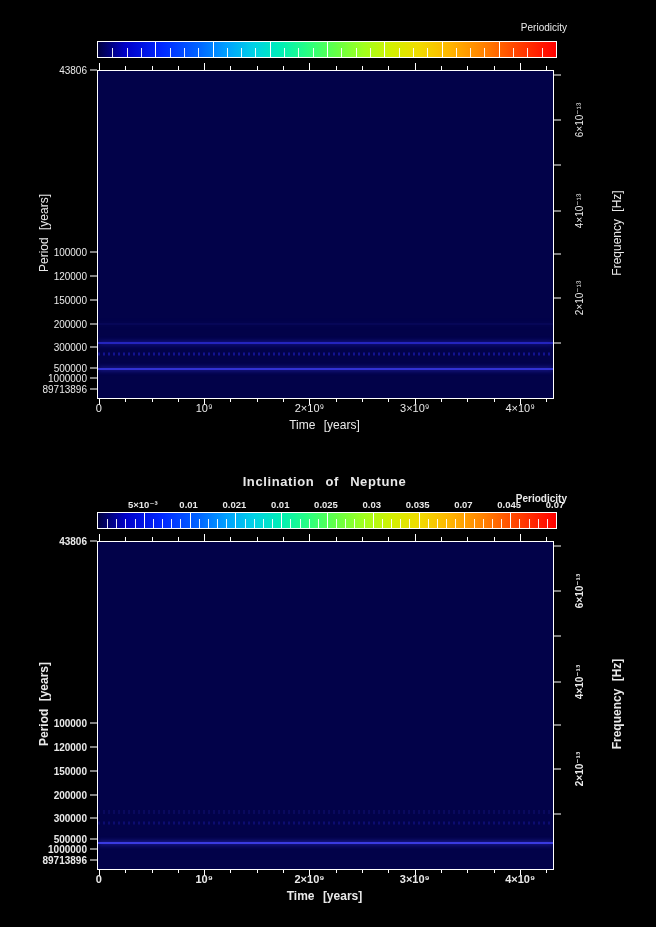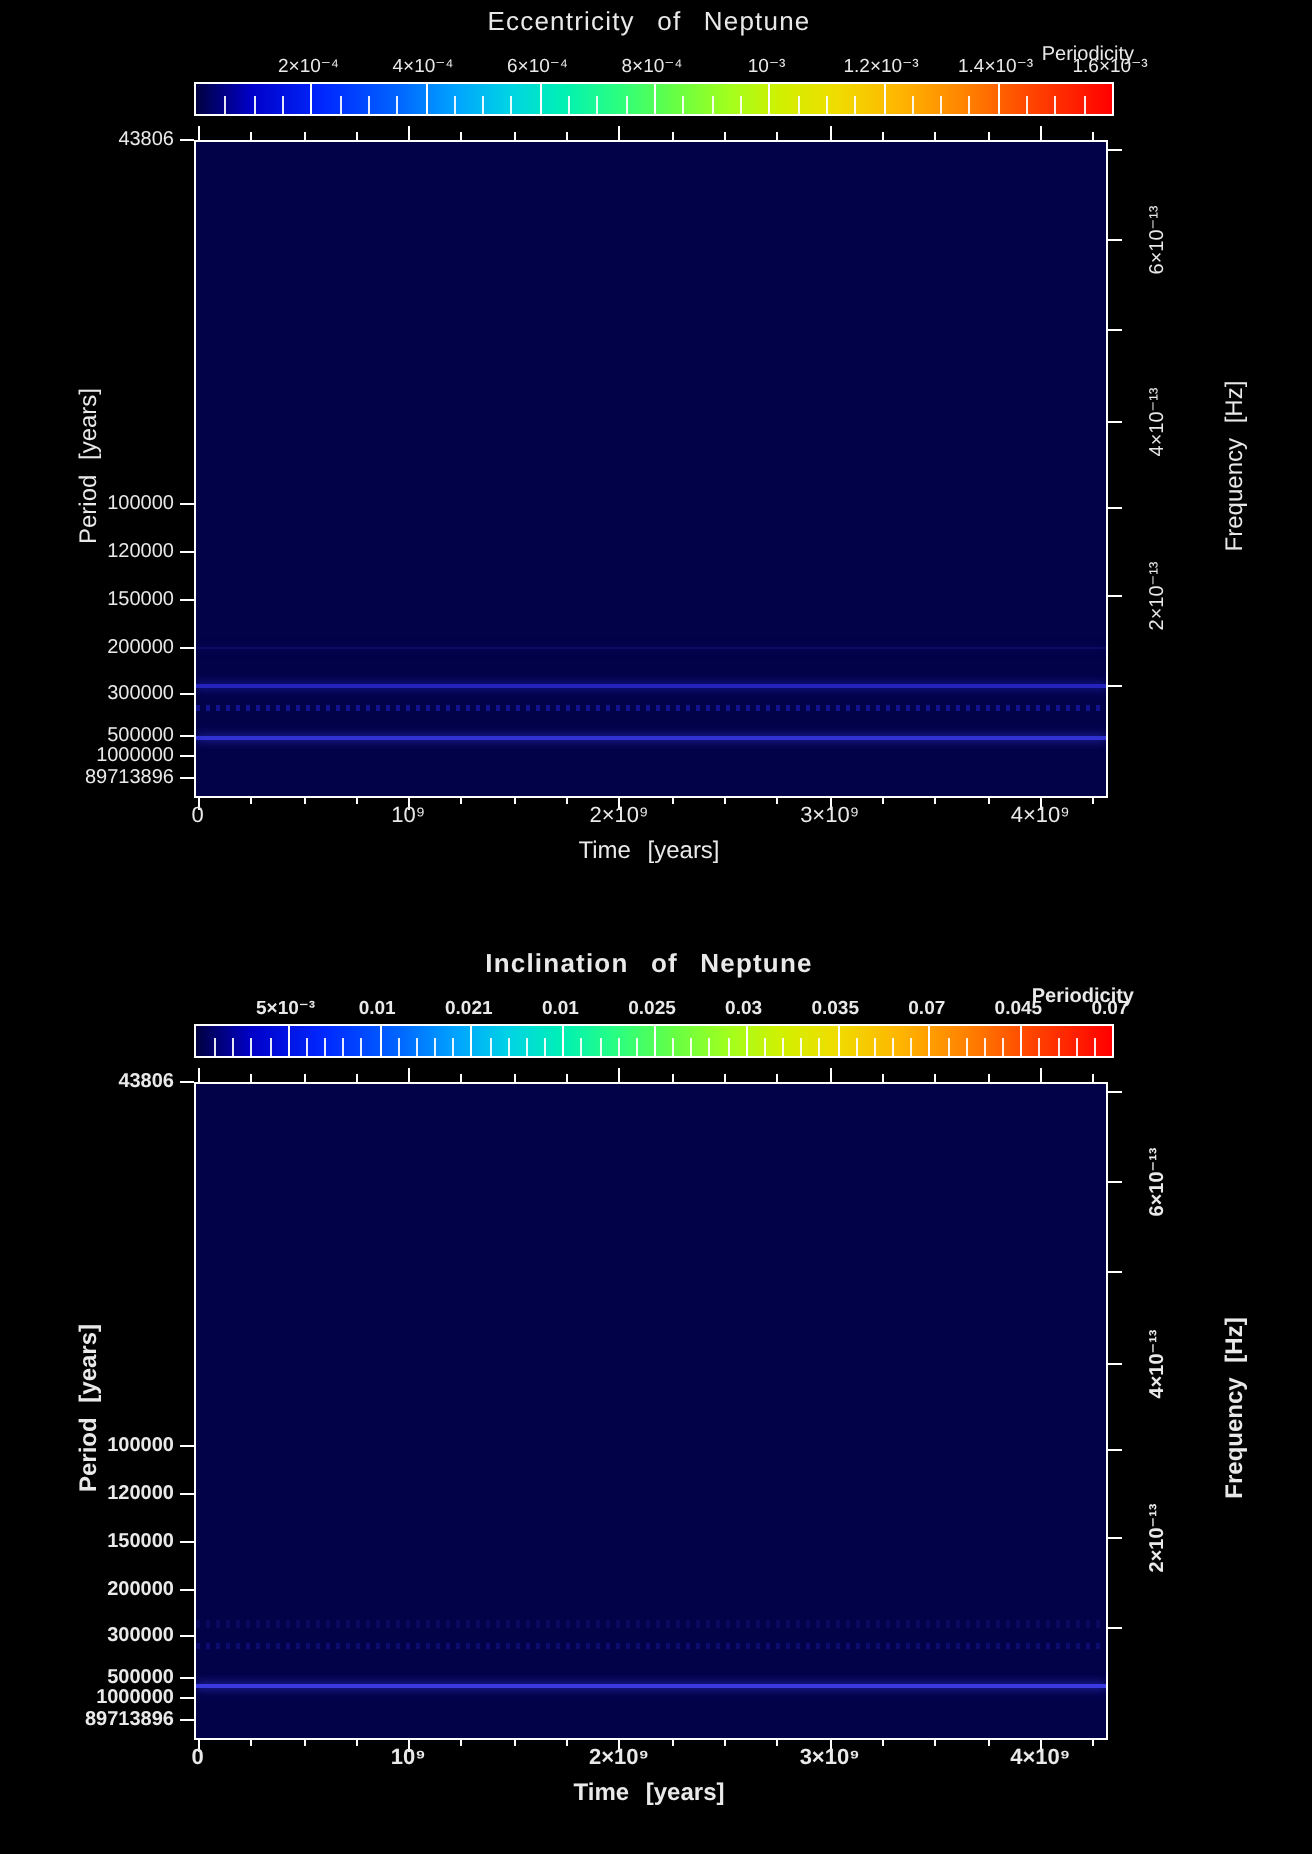--- a/index.html
+++ b/index.html
@@ -58,33 +58,22 @@
   .xlabel{position:absolute;left:var(--pos);transform:translateX(-50%);font-size:11px;white-space:nowrap;}
   .axis-title{font-size:12px;white-space:nowrap;}
   .xtitle{position:absolute;left:97px;width:455px;top:416px;text-align:center;word-spacing:5px;}
   .ytitle-left{position:absolute;left:44px;top:231px;transform:translate(-50%,-50%) rotate(-90deg);word-spacing:4px;}
   .ytitle-right{position:absolute;left:617px;top:231px;transform:translate(-50%,-50%) rotate(-90deg);word-spacing:4px;}
 </style>
 </head>
 <body>
 
 <div class="figure" id="fig-eccentricity">
-  <div class="fig-title">Eccentricity of Neptune</div>
   <div class="cb-caption">Periodicity</div>
 
-  <div class="cb-labels">
-    <div class="cb-label" style="--pos: 12.5%;">2×10⁻⁴</div>
-      <div class="cb-label" style="--pos: 25%;">4×10⁻⁴</div>
-      <div class="cb-label" style="--pos: 37.5%;">6×10⁻⁴</div>
-      <div class="cb-label" style="--pos: 50%;">8×10⁻⁴</div>
-      <div class="cb-label" style="--pos: 62.5%;">10⁻³</div>
-      <div class="cb-label" style="--pos: 75%;">1.2×10⁻³</div>
-      <div class="cb-label" style="--pos: 87.5%;">1.4×10⁻³</div>
-      <div class="cb-label" style="--pos: 100%;">1.6×10⁻³</div>
-  </div>
 
   <div class="colorbar">
     <div class="cb-gradient" style="background: linear-gradient(to right, rgb(1, 1, 64) 0%, rgb(0, 0, 200) 6%, rgb(0, 40, 255) 14%, rgb(0, 100, 255) 22%, rgb(0, 160, 255) 28%, rgb(0, 210, 230) 34%, rgb(0, 240, 180) 40%, rgb(42, 255, 128) 46%, rgb(100, 255, 70) 52%, rgb(160, 255, 30) 58%, rgb(210, 240, 0) 64%, rgb(240, 220, 0) 70%, rgb(255, 180, 0) 77%, rgb(255, 130, 0) 84%, rgb(255, 70, 0) 91%, rgb(255, 0, 0) 100%);"></div>
     <div>
       <span class="cb-minor" style="--pos: 3.13%;"></span>
         <span class="cb-minor" style="--pos: 6.25%;"></span>
         <span class="cb-minor" style="--pos: 9.38%;"></span>
         <span class="cb-minor" style="--pos: 15.63%;"></span>
         <span class="cb-minor" style="--pos: 18.75%;"></span>
         <span class="cb-minor" style="--pos: 21.88%;"></span>

